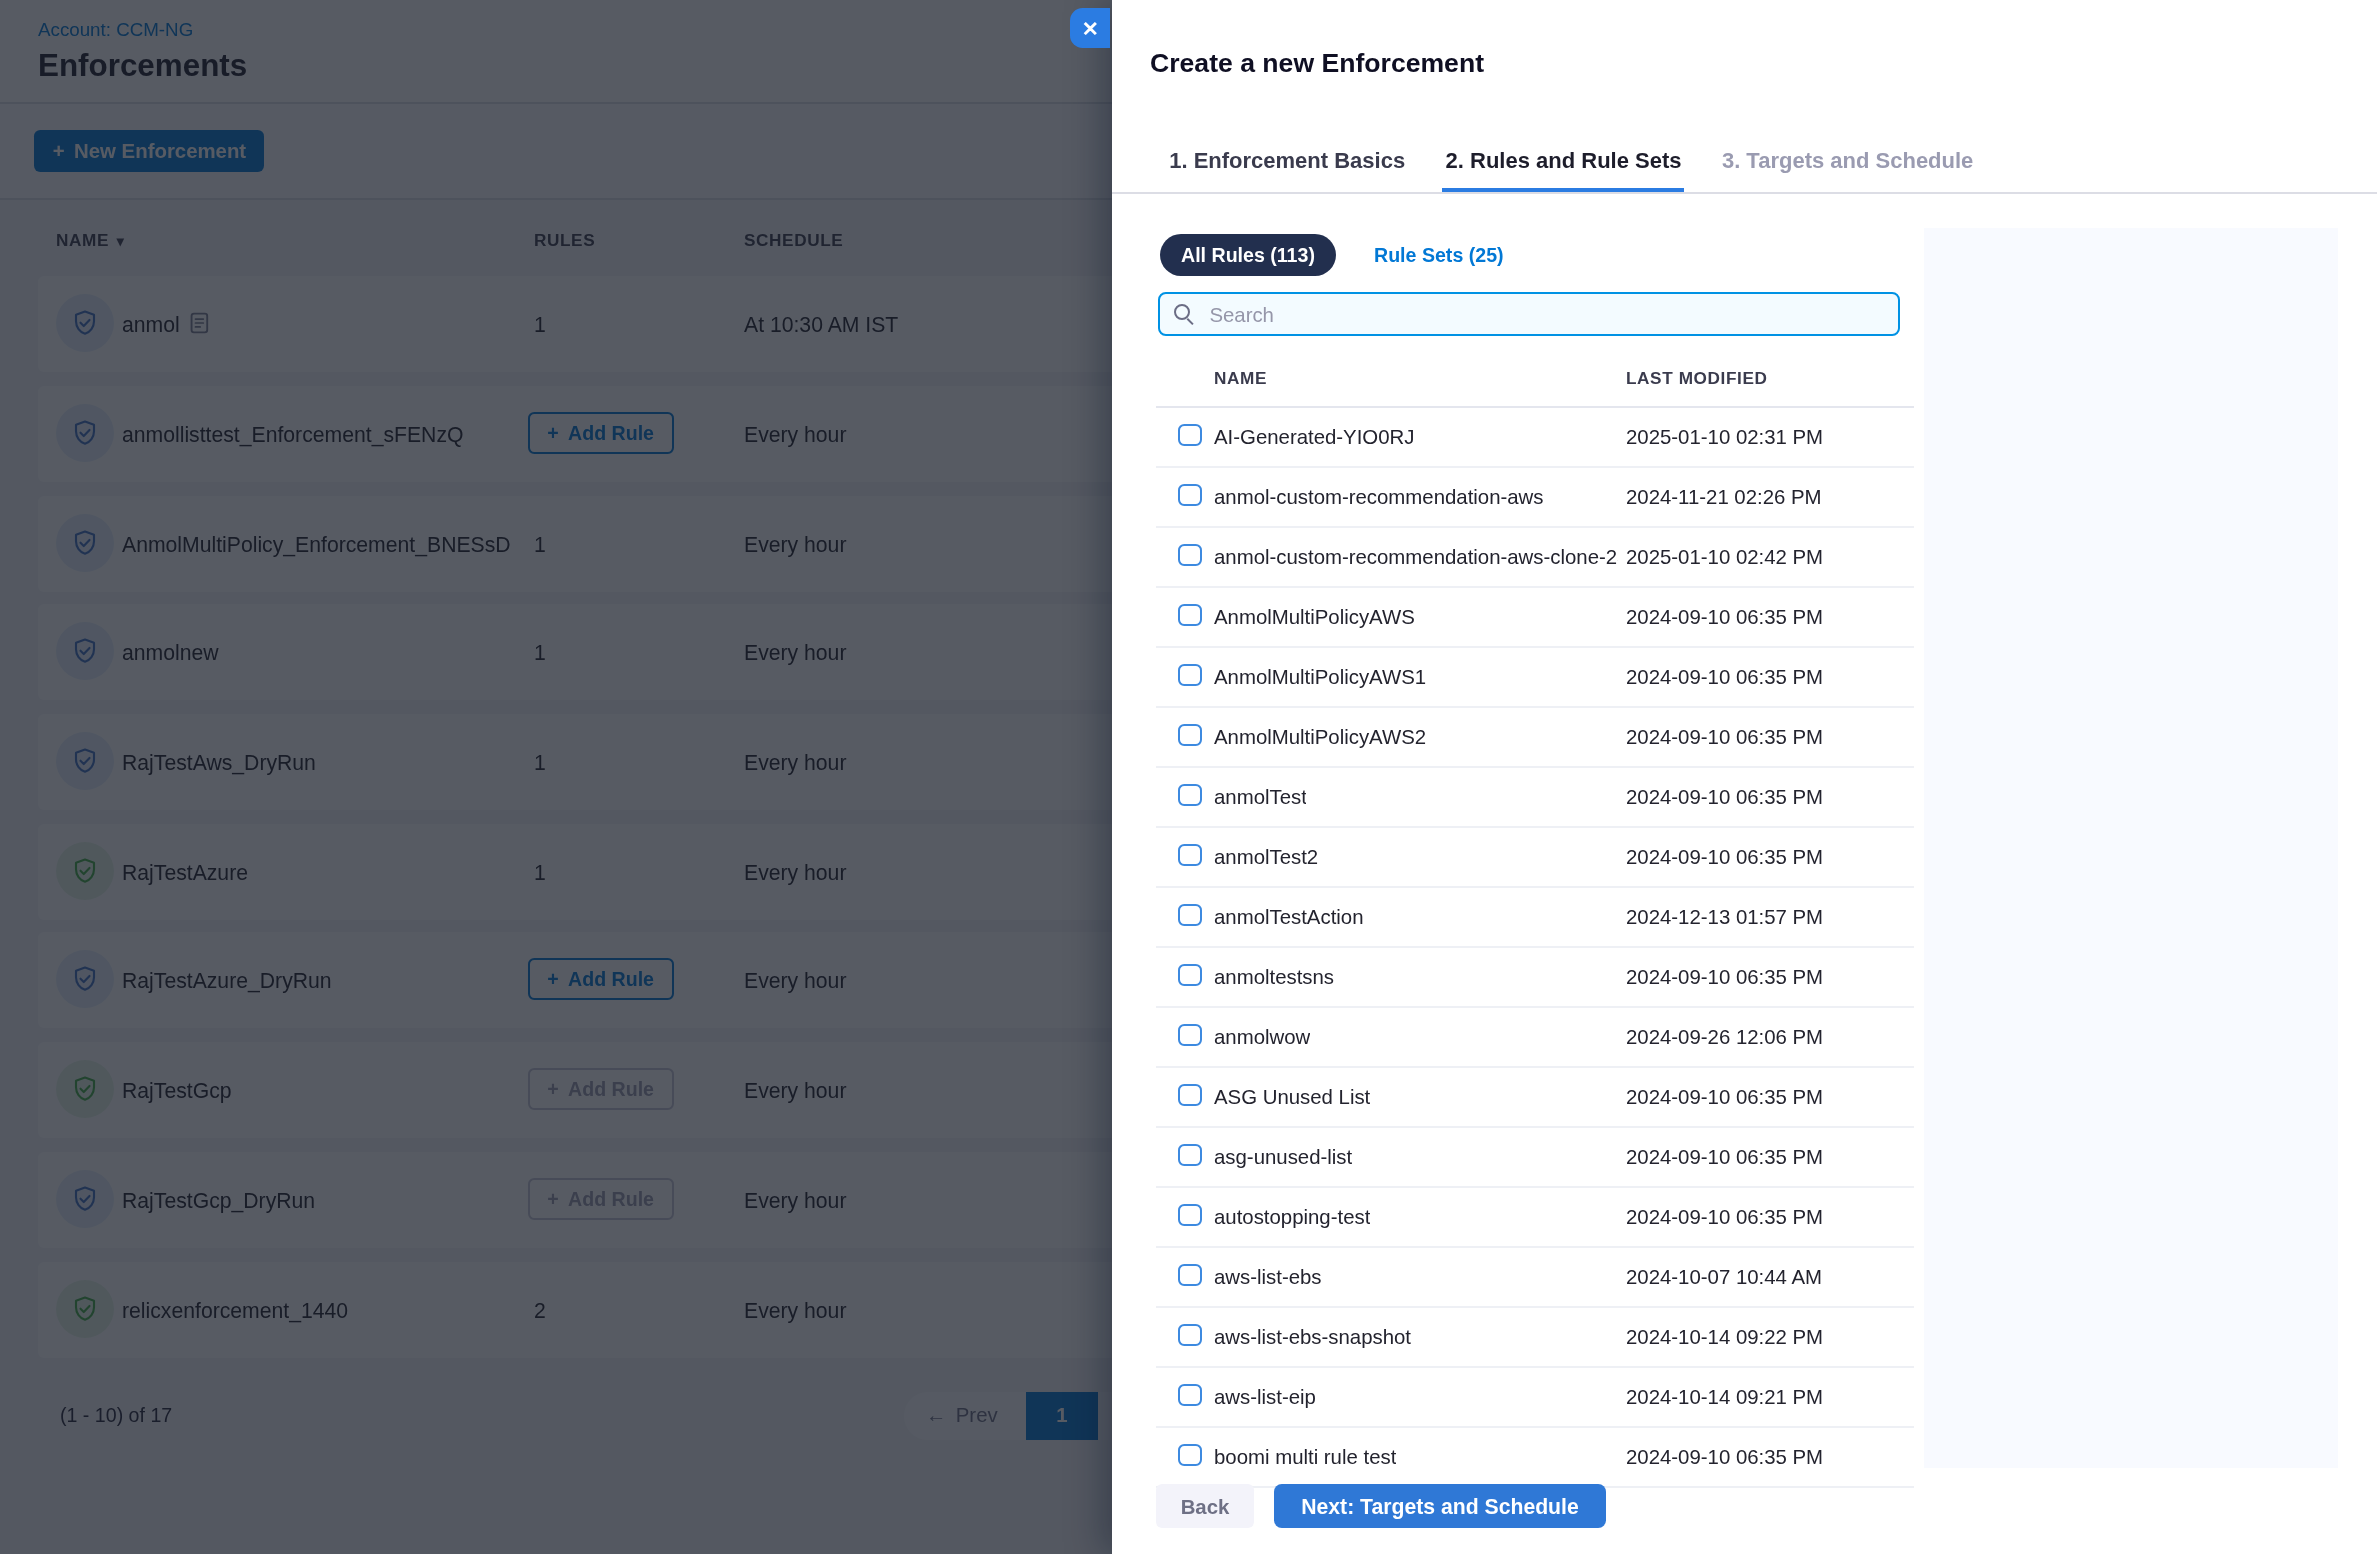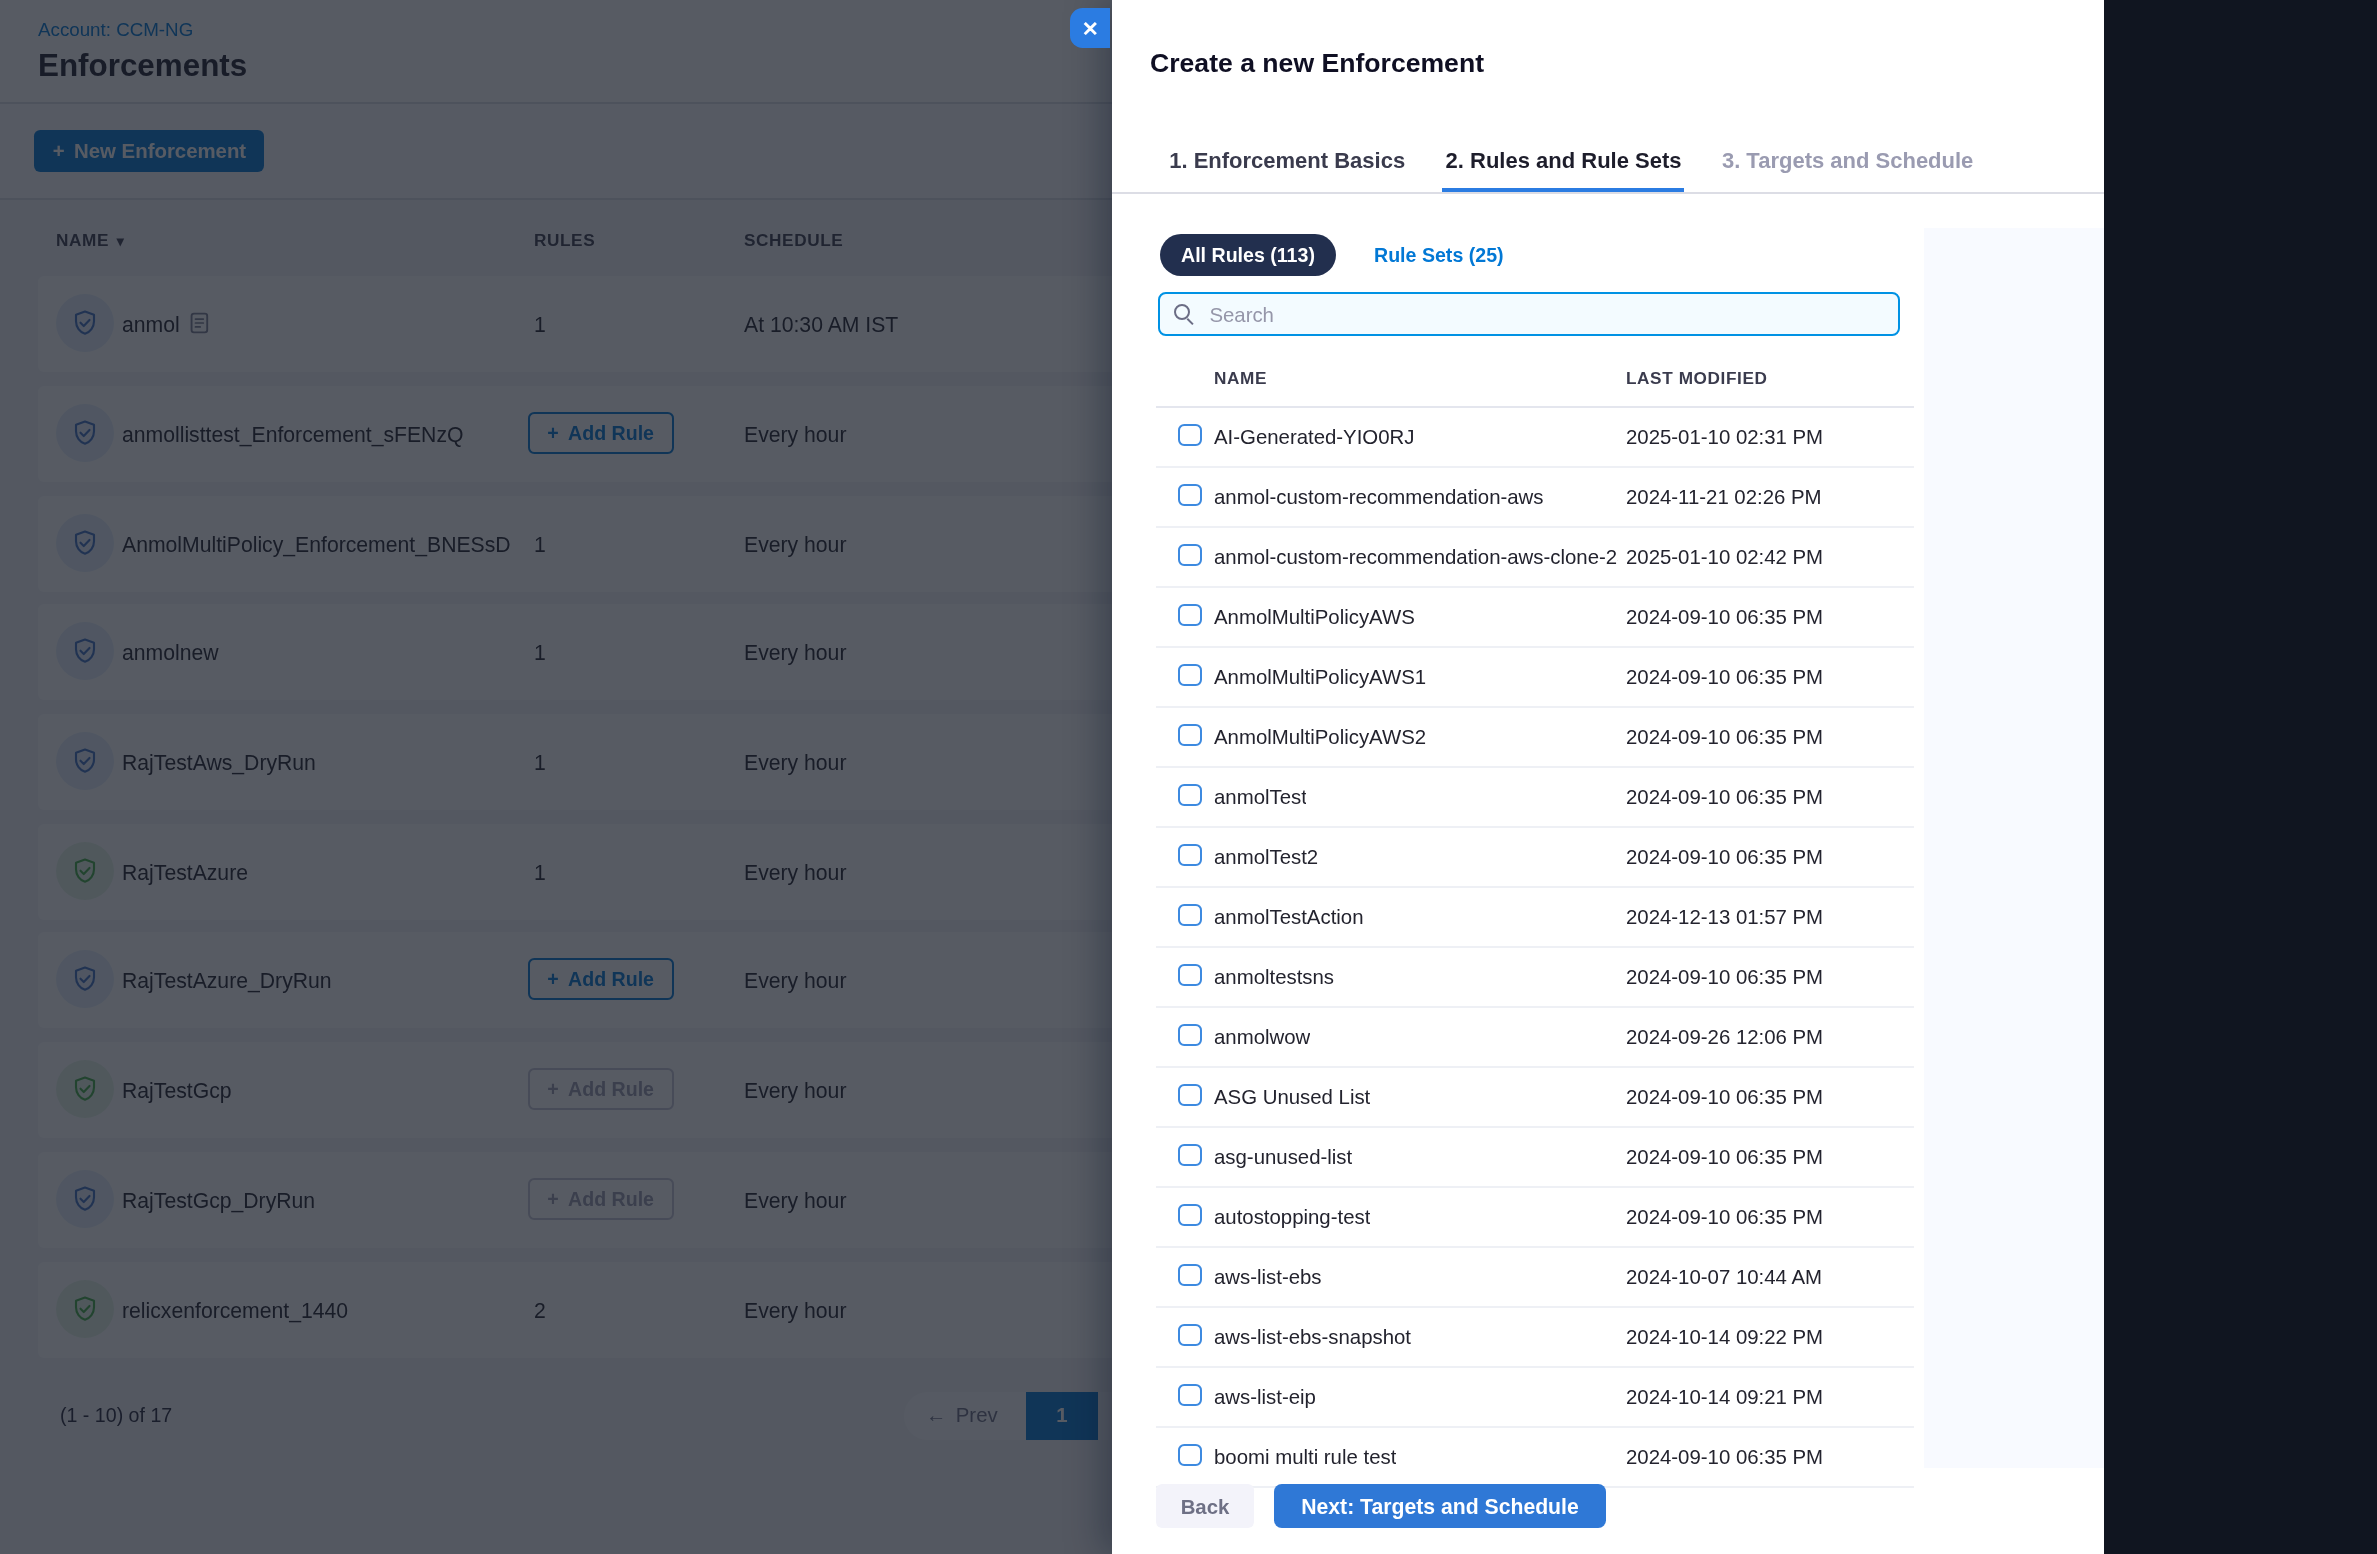--- a/index.html
+++ b/index.html
@@ -1,16 +1,16 @@
 <!DOCTYPE html>
 <html style="font-size:12.5px"><head>
 <meta charset="utf-8">
 <style>
   html,body{margin:0;padding:0;background:#101520;}
-  #viewport{position:relative;width:2104px;height:1554px;overflow:hidden;}
+  #viewport{position:relative;width:2377px;height:1554px;overflow:hidden;}
   #app{position:absolute;left:0;top:0;width:1189px;height:777px;transform:scale(2);transform-origin:0 0;
        font-family:"Liberation Sans",sans-serif;background:#f4f5f8;overflow:hidden;}
 
   
   #page-header{position:absolute;left:0;top:0;width:100%;height:51px;background:#fdfdfe;border-bottom:0.8px solid #dcdde5;}
   .breadcrumb{position:absolute;left:19px;top:8.6px;font-size:9.4px;color:#0278d5;}
   .page-title{position:absolute;left:19px;top:23.5px;font-size:15.7px;font-weight:700;color:#1d1d2b;}
   #toolbar{position:absolute;left:0;top:52px;width:100%;height:47px;background:#fbfbfd;border-bottom:0.8px solid #dcdde5;}
   .btn-primary{position:absolute;left:17px;top:13.3px;height:21px;padding:0 9.4px;background:#0278d5;color:#fff;
        border:none;border-radius:3.1px;font-size:10.2px;font-weight:600;display:flex;align-items:center;gap:4.7px;cursor:pointer;}

